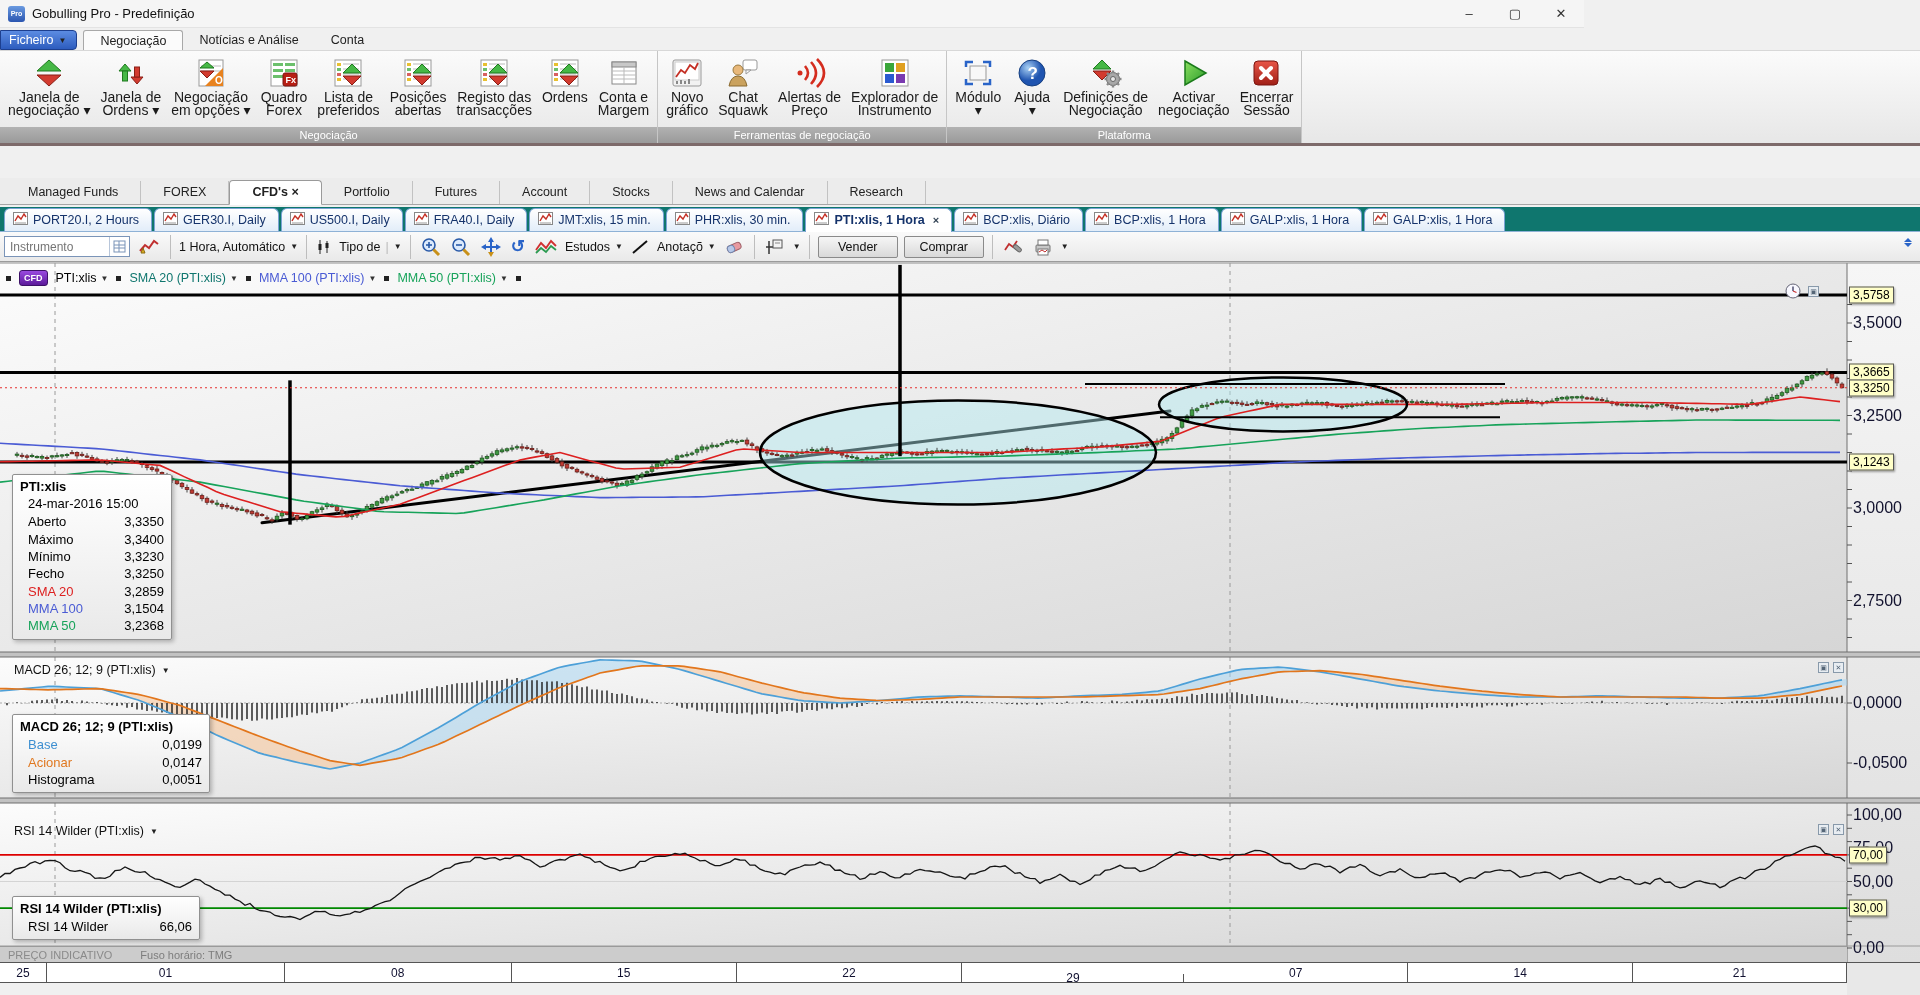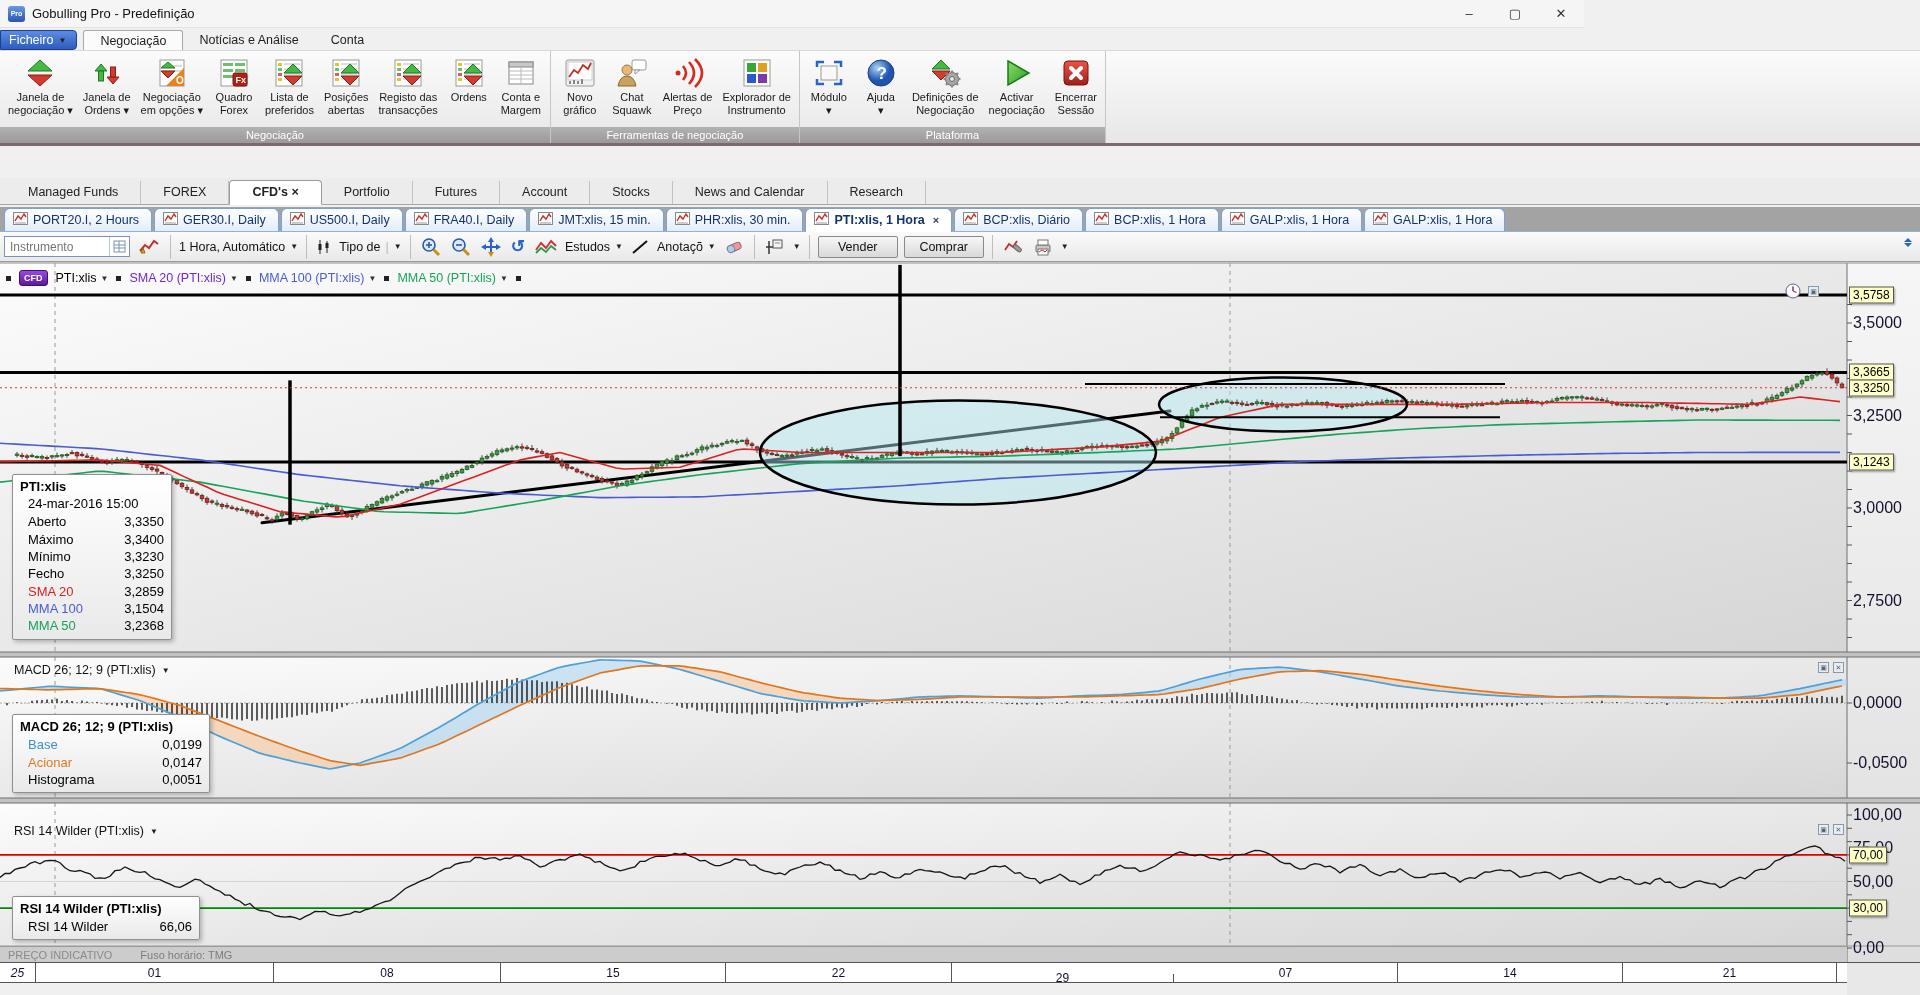--- a/index.html
+++ b/index.html
@@ -28,34 +28,34 @@
   .menu-tab.active { background:#fbfbfb; border:1px solid #a8a8a8; border-bottom:none; border-radius:3px 3px 0 0; }
 
   
   .ribbon { position:absolute; top:50px; left:0; width:1920px; height:93px;
     background:linear-gradient(#fbfbfb,#e7e7e7); border-top:1px solid #d8d8d8; display:flex; }
   .rib-group { display:flex; flex-direction:column; border-right:1px solid #c6c6c6; }
   .rib-btnrow { display:flex; flex:1; padding:2px 3px 0; }
   .rib-btn { display:flex; flex-direction:column; align-items:center; justify-content:flex-start;
     padding:2px 5px 1px; min-width:52px; }
   .rib-btn .ric { width:34px; height:36px; display:flex; align-items:center; justify-content:center; }
-  .rib-btn .rlb { font-size:11px; line-height:12.5px; color:#1a1a1a; text-align:center; white-space:nowrap; }
+  .rib-btn .rlb { font-size:14px; line-height:12.5px; color:#1a1a1a; text-align:center; white-space:nowrap; }
   .rib-band { height:16px; background:linear-gradient(#b2b2b2,#9a9a9a); color:#fff; font-size:11px;
     text-align:center; line-height:16px; }
   .ribbon-edge { position:absolute; top:143px; left:0; width:1920px; height:3px; background:#7d6a6a; }
 
   
   .ws-tabs { position:absolute; top:178px; left:0; width:1920px; height:27px; background:#ececec;
     border-bottom:1px solid #a6a6a6; display:flex; align-items:flex-end; padding-left:6px; }
   .ws-tab { padding:4px 22px 5px; font-size:12.5px; color:#222; border-right:1px solid #c2c2c2; }
   .ws-tab.active { background:#fff; font-weight:bold; border:1px solid #9a9a9a; border-bottom:1px solid #fff;
     border-radius:4px 4px 0 0; margin-bottom:-1px; }
 
   
-  .doc-tabs { position:absolute; top:207px; left:0; width:1920px; height:25px; background:#a3a3a3;
+  .doc-tabs { position:absolute; top:207px; left:0; width:1920px; height:25px; background:#0f766e;
     display:flex; align-items:flex-end; padding-left:4px; border-bottom:1px solid #8fb2d6; }
   .doc-tab { display:flex; align-items:center; gap:5px; padding:3px 12px 3px 8px; font-size:12.5px; color:#15336b;
     background:linear-gradient(#ffffff,#e2edf9); border:1px solid #7aa3d4; border-bottom:none;
     border-radius:6px 6px 0 0; margin-right:2px; white-space:nowrap; }
   .doc-tab.active { background:#fff; font-weight:bold; margin-bottom:-1px; padding-bottom:4px; }
   .doc-tab .tx { font-size:11px; color:#345; margin-left:3px; }
 
   
   .c-toolbar { position:absolute; top:232px; left:0; width:1920px; height:30px;
     background:linear-gradient(#fafafa,#e9e9e9); border-bottom:1px solid #9b9b9b;
@@ -2368,21 +2368,21 @@
 
   <div class="legend-row" id="legend-row">
       <span class="leg-sep"></span>
       <span class="cfd-badge">CFD</span>
       <span class="leg-item">
         <span style="color: rgb(0, 0, 0);">PTI:xlis</span>
         <span class="car" style="color: rgb(51, 51, 51);">▼</span>
       </span>
       <span class="leg-sep"></span>
       <span class="leg-item">
-        <span style="color: #6d28d9;">SMA 20 (PTI:xlis)</span>
+        <span style="color: #0f766e;">SMA 20 (PTI:xlis)</span>
         <span class="car" style="color: rgb(51, 51, 51);">▼</span>
       </span>
       <span class="leg-sep"></span>
       <span class="leg-item">
         <span style="color: rgb(74, 91, 212);">MMA 100 (PTI:xlis)</span>
         <span class="car" style="color: rgb(51, 51, 51);">▼</span>
       </span>
       <span class="leg-sep"></span>
       <span class="leg-item">
         <span style="color: rgb(23, 163, 90);">MMA 50 (PTI:xlis)</span>
@@ -2466,21 +2466,21 @@
       </div>
     </div>
 
   <div class="preco-band">
     <span>PREÇO INDICATIVO</span>
     <span style="color:#7d7d7d">Fuso horário: TMG</span>
   </div>
 
   <div class="time-axis">
     <div class="ta-row1" id="ta-weeks">
-        <div class="ta-cell" style="width: 36px; font-style: italic;">25</div>
+        <div class="ta-cell" style="width: 47px;">25</div>
         <div class="ta-cell" style="width: 238px;">01</div>
         <div class="ta-cell" style="width: 227px;">08</div>
         <div class="ta-cell" style="width: 225px;">15</div>
         <div class="ta-cell" style="width: 226px;">22</div>
         <div class="ta-cell" style="width: 222px; margin-top: 11px;">29</div>
         <div class="ta-cell" style="width: 224px;">07</div>
         <div class="ta-cell" style="width: 225px;">14</div>
         <div class="ta-cell" style="width: 214px;">21</div>
       </div>
   </div>

